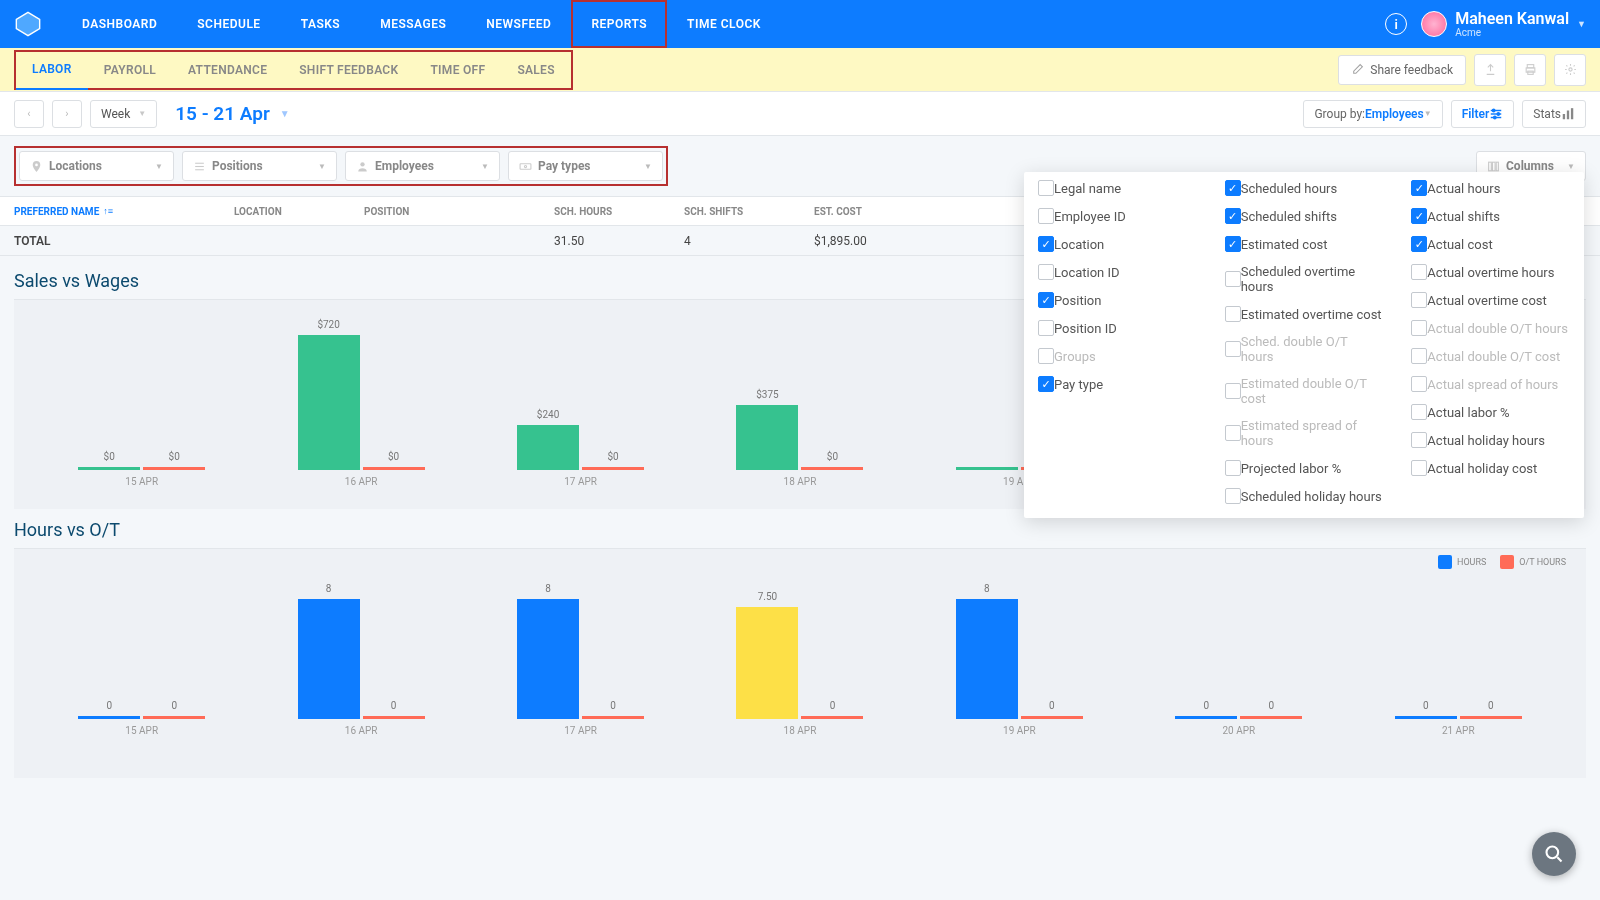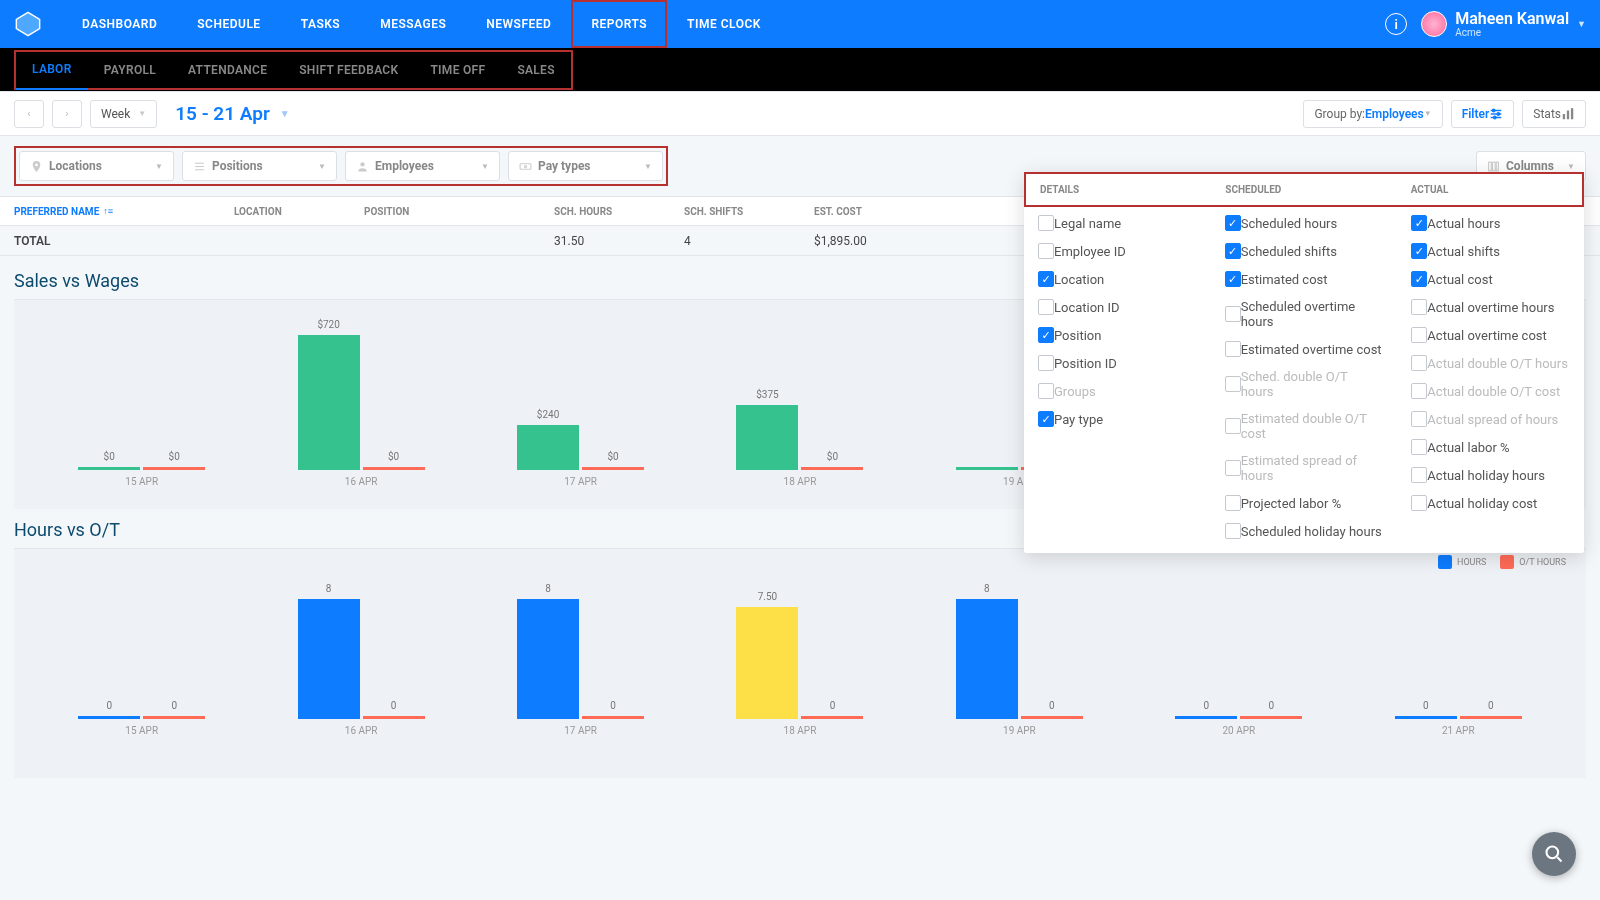--- a/index.html
+++ b/index.html
@@ -16,21 +16,21 @@
 .nav-right { display: flex; align-items: center; gap: 14px; }
 .info-icon { width: 22px; height: 22px; border: 1.5px solid #fff; border-radius: 50%; display: flex; align-items: center; justify-content: center; font-size: 13px; font-weight: 600; cursor: pointer; }
 .avatar { width: 26px; height: 26px; border-radius: 50%; background: radial-gradient(circle, #ffb3d1, #ff6699); border: 1px solid #fff; }
 .user-block { display: flex; align-items: center; gap: 8px; cursor: pointer; }
 .user-text { line-height: 1.1; }
 .user-name { font-size: 16px; font-weight: 600; }
 .user-org { font-size: 10px; opacity: .8; }
 .caret-down { font-size: 9px; opacity: .8; }
 
 
-.subnav { background: #000000; height: 44px; display: flex; align-items: center; padding: 0 14px; border-bottom: 1px solid #e2e6ea; }
+.subnav { background: #fef9c3; height: 44px; display: flex; align-items: center; padding: 0 14px; border-bottom: 1px solid #e2e6ea; }
 .sub-items { display: flex; gap: 0; border: 2px solid #b73030; height: 40px; align-items: center; }
 .sub-item { padding: 0 16px; height: 40px; display: flex; align-items: center; font-size: 12px; font-weight: 600; letter-spacing: .3px; color: #888; cursor: pointer; }
 .sub-item.active { color: #0d7cff; border-bottom: 2px solid #0d7cff; }
 .sub-right { margin-left: auto; display: flex; align-items: center; gap: 8px; }
 .share-btn { border: 1px solid #dcdfe3; border-radius: 3px; padding: 7px 12px; font-size: 12px; color: #666; background: #fff; cursor: pointer; display: flex; align-items: center; gap: 6px; }
 .icon-btn { border: 1px solid #dcdfe3; border-radius: 3px; width: 32px; height: 32px; display: flex; align-items: center; justify-content: center; color: #aaa; cursor: pointer; background: #fff; }
 
 
 .toolbar { height: 44px; display: flex; align-items: center; padding: 0 14px; gap: 8px; background: #fff; border-bottom: 1px solid #e2e6ea; }
 .nav-arrow { border: 1px solid #dcdfe3; border-radius: 3px; width: 30px; height: 28px; display: flex; align-items: center; justify-content: center; color: #bbb; cursor: pointer; font-size: 11px; }
@@ -125,20 +125,46 @@
 
 <div class="subnav">
   <div class="sub-items" id="sub-items">
       <div class="sub-item active">LABOR</div>
       <div class="sub-item">PAYROLL</div>
       <div class="sub-item">ATTENDANCE</div>
       <div class="sub-item">SHIFT FEEDBACK</div>
       <div class="sub-item">TIME OFF</div>
       <div class="sub-item">SALES</div>
     </div>
+  <div class="sub-right">
+    <button class="share-btn">
+      <svg class="mini-ico" viewBox="0 0 24 24" fill="none" stroke="currentColor" stroke-width="2">
+          <path d="M17 3l4 4-12 12H5v-4z"></path>
+        </svg>
+      <span>Share feedback</span>
+    </button>
+    <div class="icon-btn">
+      <svg class="mini-ico" viewBox="0 0 24 24" fill="none" stroke="currentColor" stroke-width="2">
+          <path d="M12 3v12M7 8l5-5 5 5M5 21h14"></path>
+        </svg>
+    </div>
+    <div class="icon-btn">
+      <svg class="mini-ico" viewBox="0 0 24 24" fill="none" stroke="currentColor" stroke-width="2">
+          <rect x="6" y="3" width="12" height="6"></rect>
+          <rect x="4" y="9" width="16" height="8"></rect>
+          <rect x="7" y="15" width="10" height="6"></rect>
+        </svg>
+    </div>
+    <div class="icon-btn">
+      <svg class="mini-ico" viewBox="0 0 24 24" fill="none" stroke="currentColor" stroke-width="2">
+          <circle cx="12" cy="12" r="3"></circle>
+          <path d="M12 2v3M12 19v3M4.2 4.2l2.1 2.1M17.7 17.7l2.1 2.1M2 12h3M19 12h3M4.2 19.8l2.1-2.1M17.7 6.3l2.1-2.1"></path>
+        </svg>
+    </div>
+  </div>
 </div>
 
 <div class="toolbar">
   <div class="nav-arrow">‹</div>
   <div class="nav-arrow">›</div>
   <div class="period-select">
     <span>Week</span>
     <span class="caret-down" style="color:#bbb;font-size:8px">▼</span>
   </div>
   <div class="date-range">
@@ -389,25 +415,20 @@
         <div class="x-label">17 APR</div>
         <div class="x-label">18 APR</div>
         <div class="x-label">19 APR</div>
         <div class="x-label">20 APR</div>
         <div class="x-label">21 APR</div>
       </div>
     </div>
 </div>
 
 <div class="columns-panel">
-  <div class="panel-head">
-    <div class="hcol">DETAILS</div>
-    <div class="hcol">SCHEDULED</div>
-    <div class="hcol">ACTUAL</div>
-  </div>
   <div class="panel-body">
     <div class="panel-col" id="col-details">
         <div class="check-row">
           <div class="checkbox"></div>
           <span>Legal name</span>
         </div>
         <div class="check-row">
           <div class="checkbox"></div>
           <span>Employee ID</span>
         </div>

